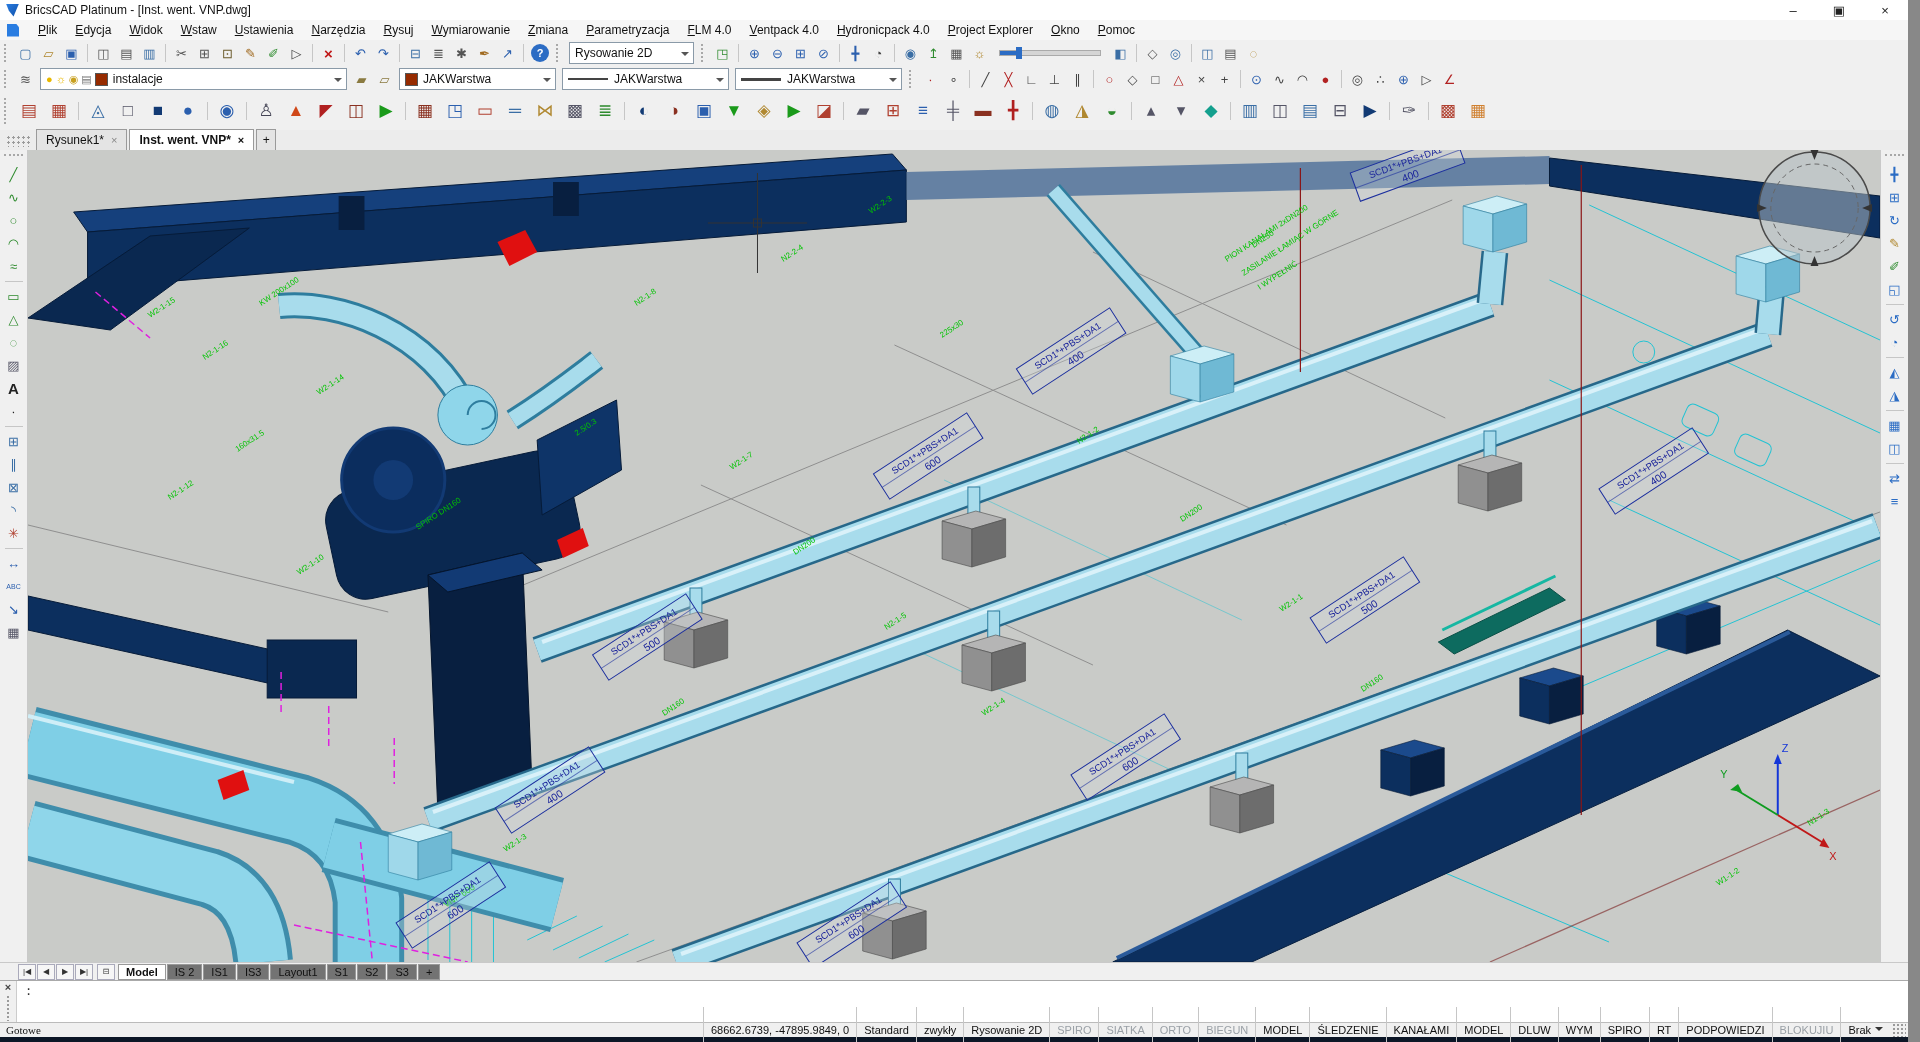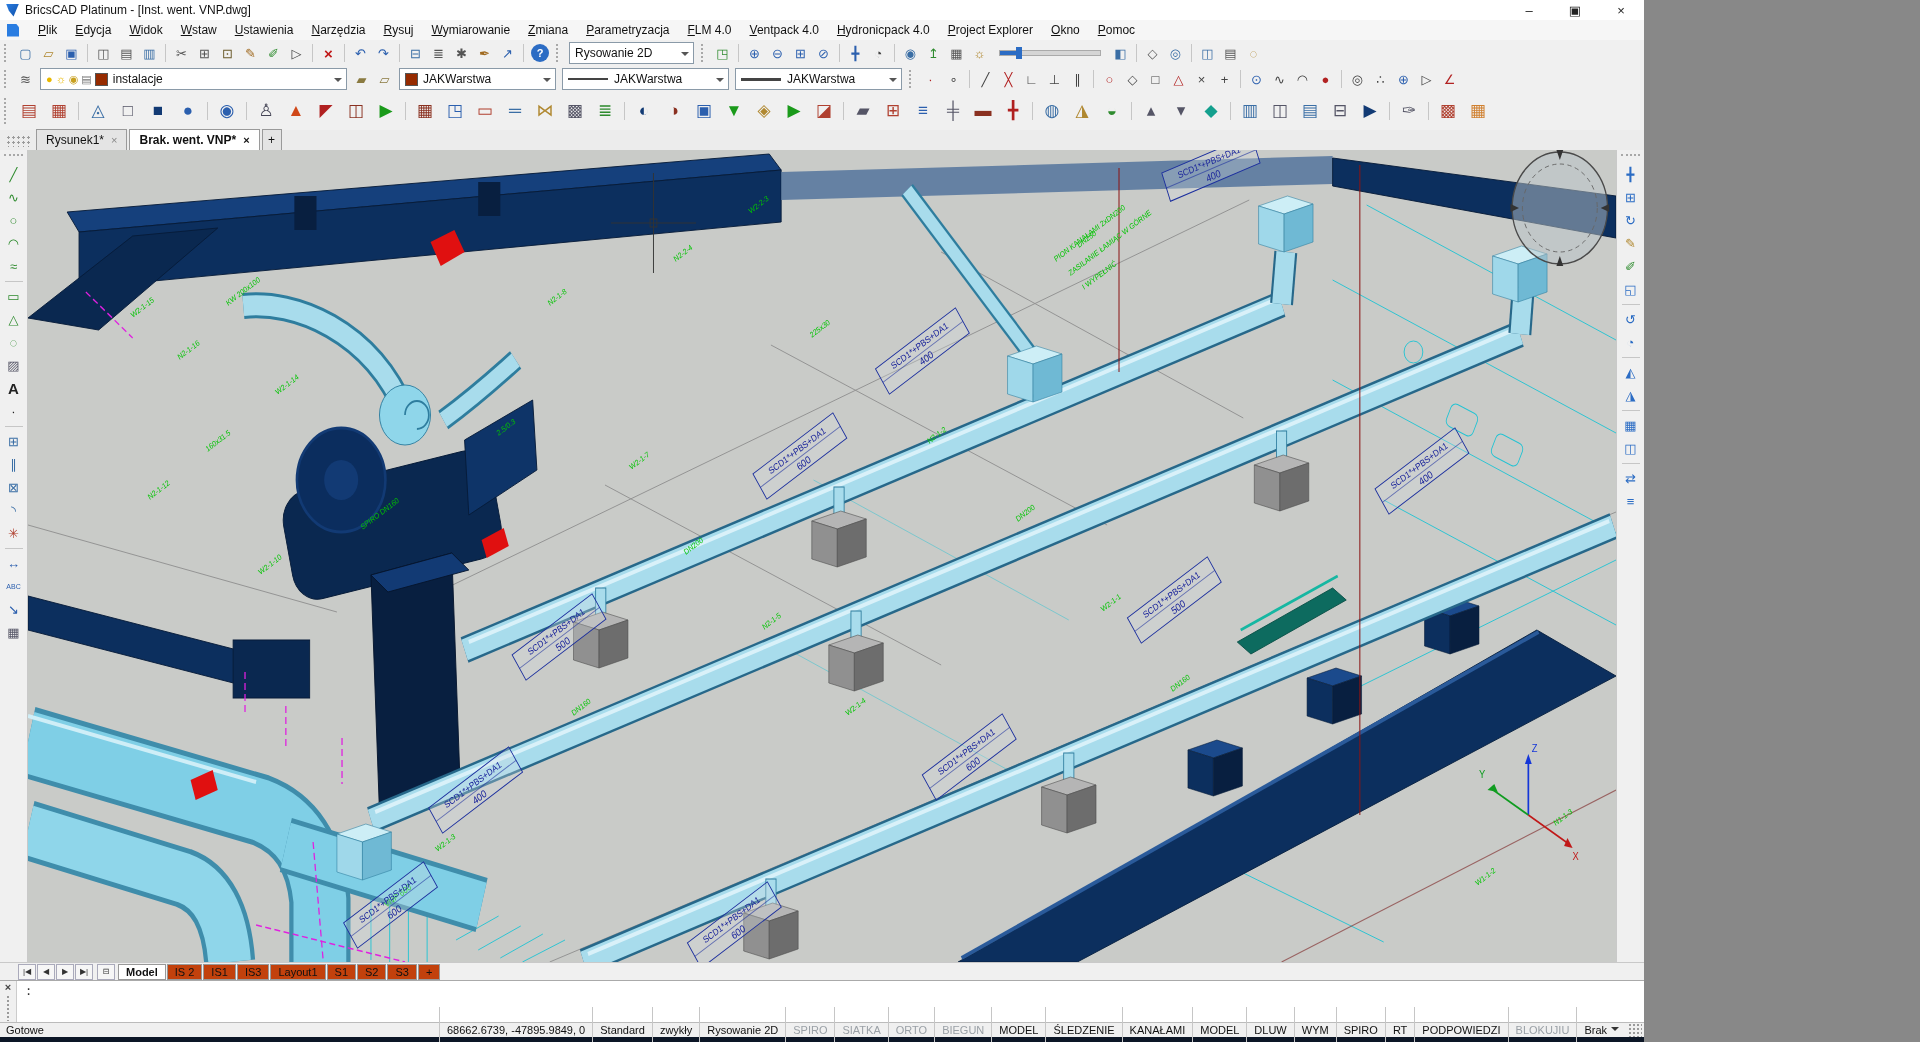--- a/index.html
+++ b/index.html
@@ -1,16 +1,16 @@
 <!DOCTYPE html>
 <html><head>
 <meta charset="utf-8">
 <style>
   html,body{margin:0;padding:0;background:#888;}
-  #win{position:relative;width:1644px;height:1042px;background:#f0f0f0;
+  #win{position:relative;width:1908px;height:1042px;background:#f0f0f0;
        font-family:"Liberation Sans",sans-serif;font-size:12px;color:#111;overflow:hidden;}
   
   #titlebar{position:absolute;left:0;top:0;width:100%;height:20px;background:#fff;
             display:flex;align-items:center;border-bottom:1px solid #e2e2e2;}
   .logo{width:13px;height:13px;margin:0 6px 0 6px;
         background:linear-gradient(135deg,#2a7de1,#0f4fa8);
         clip-path:polygon(0 0,100% 0,58% 100%,22% 55%);}
   #title-text{font-size:12px;color:#111;}
   #winbtns{margin-left:auto;display:flex;height:100%;}
   .wbtn{width:46px;height:100%;display:flex;align-items:center;justify-content:center;
@@ -74,40 +74,40 @@
   .vtoolbar .sep{width:18px;height:1px;margin:3px 0;}
   .vgrip{height:3px;width:70%;border-top:2px dotted #a8a8a8;margin:4px 0;}
   #canvas{flex:1;height:100%;position:relative;background:#c9cbc8;}
   #canvas svg{display:block;width:100%;height:100%;}
   
   #layoutbar{position:absolute;left:0;top:962px;width:100%;height:18px;background:#f0f0f0;
              display:flex;align-items:center;padding-left:18px;box-sizing:border-box;
              border-top:1px solid #c9c9c9;font-size:11px;}
   .navb{width:16px;height:14px;border:1px solid #aab;background:#f6f6f6;margin-right:1px;
         display:flex;align-items:center;justify-content:center;font-size:8px;color:#333;}
-  .ltab{border:1px solid #999;background:#c2410c;padding:0 7px;height:14px;
+  .ltab{border:1px solid #999;background:#737373;padding:0 7px;height:14px;
         display:flex;align-items:center;margin-right:1px;}
   .ltab.active{background:#fff;font-weight:bold;}
   
   #cmdpanel{position:absolute;left:0;top:980px;width:100%;height:42px;background:#fff;
             border-top:1px solid #aaa;display:flex;}
   #cmdgutter{width:16px;background:#f0f0f0;border-right:1px solid #ccc;display:flex;
              flex-direction:column;align-items:center;}
   #cmdclose{font-weight:bold;font-size:11px;color:#444;line-height:12px;}
   .dotcol{flex:1;width:4px;background:radial-gradient(#9a9a9a 0.8px,transparent 1px);
           background-size:4px 4px;margin:2px 0;}
   #cmdlines{flex:1;display:flex;flex-direction:column;
             font-family:"DejaVu Sans Mono",monospace;font-size:12px;color:#555;}
   #cmdhist{height:20px;line-height:20px;padding-left:8px;border-bottom:1px solid #e0e0e0;}
   #cmdinput{height:21px;line-height:21px;padding-left:8px;color:#333;}
   
   #statusbar{position:absolute;left:0;top:1022px;width:100%;height:20px;background:#f0f0f0;
              border-top:1px solid #bbb;display:flex;align-items:center;font-size:11px;
              box-sizing:border-box;border-bottom:5px solid #0c1626;}
-  #status-left{padding-left:6px;margin-right:auto;}
+  #status-left{padding-left:6px;margin-right:auto;font-family:Liberation Serif, serif;}
   .sfield{padding:16px 7px;border-left:1px solid #c6c6c6;height:14px;line-height:14px;
           white-space:nowrap;}
   .sfield.off{color:#9aa0a6;}
   .sfield .tri{display:inline-block;width:0;height:0;border:4px solid transparent;
                border-top-color:#333;vertical-align:-1px;margin-left:4px;}
   #sgrip{width:14px;height:14px;margin:0 2px;
          background:radial-gradient(#9a9a9a 1px,transparent 1.2px);background-size:4px 4px;}
 </style>
 </head>
 <body>
@@ -327,21 +327,21 @@
   </div>
 
   <div id="tabrow">
     <span class="tabdots"></span>
     <span id="doctabs" style="display:flex;align-items:flex-end;gap:2px;">
         <span class="dtab">
           <span>Rysunek1*</span>
           <span class="x">×</span>
         </span>
         <span class="dtab active">
-          <span>Brak. went. VNP*</span>
+          <span>Inst. went. VNP*</span>
           <span class="x">×</span>
         </span>
         <span class="plustab">+</span>
       </span>
   </div>
 
   <div id="main">
     <div id="lefttb" class="vtoolbar">
       <span class="vgrip"></span>
       <span id="leftstrip" style="display:flex;flex-direction:column;align-items:center;">

